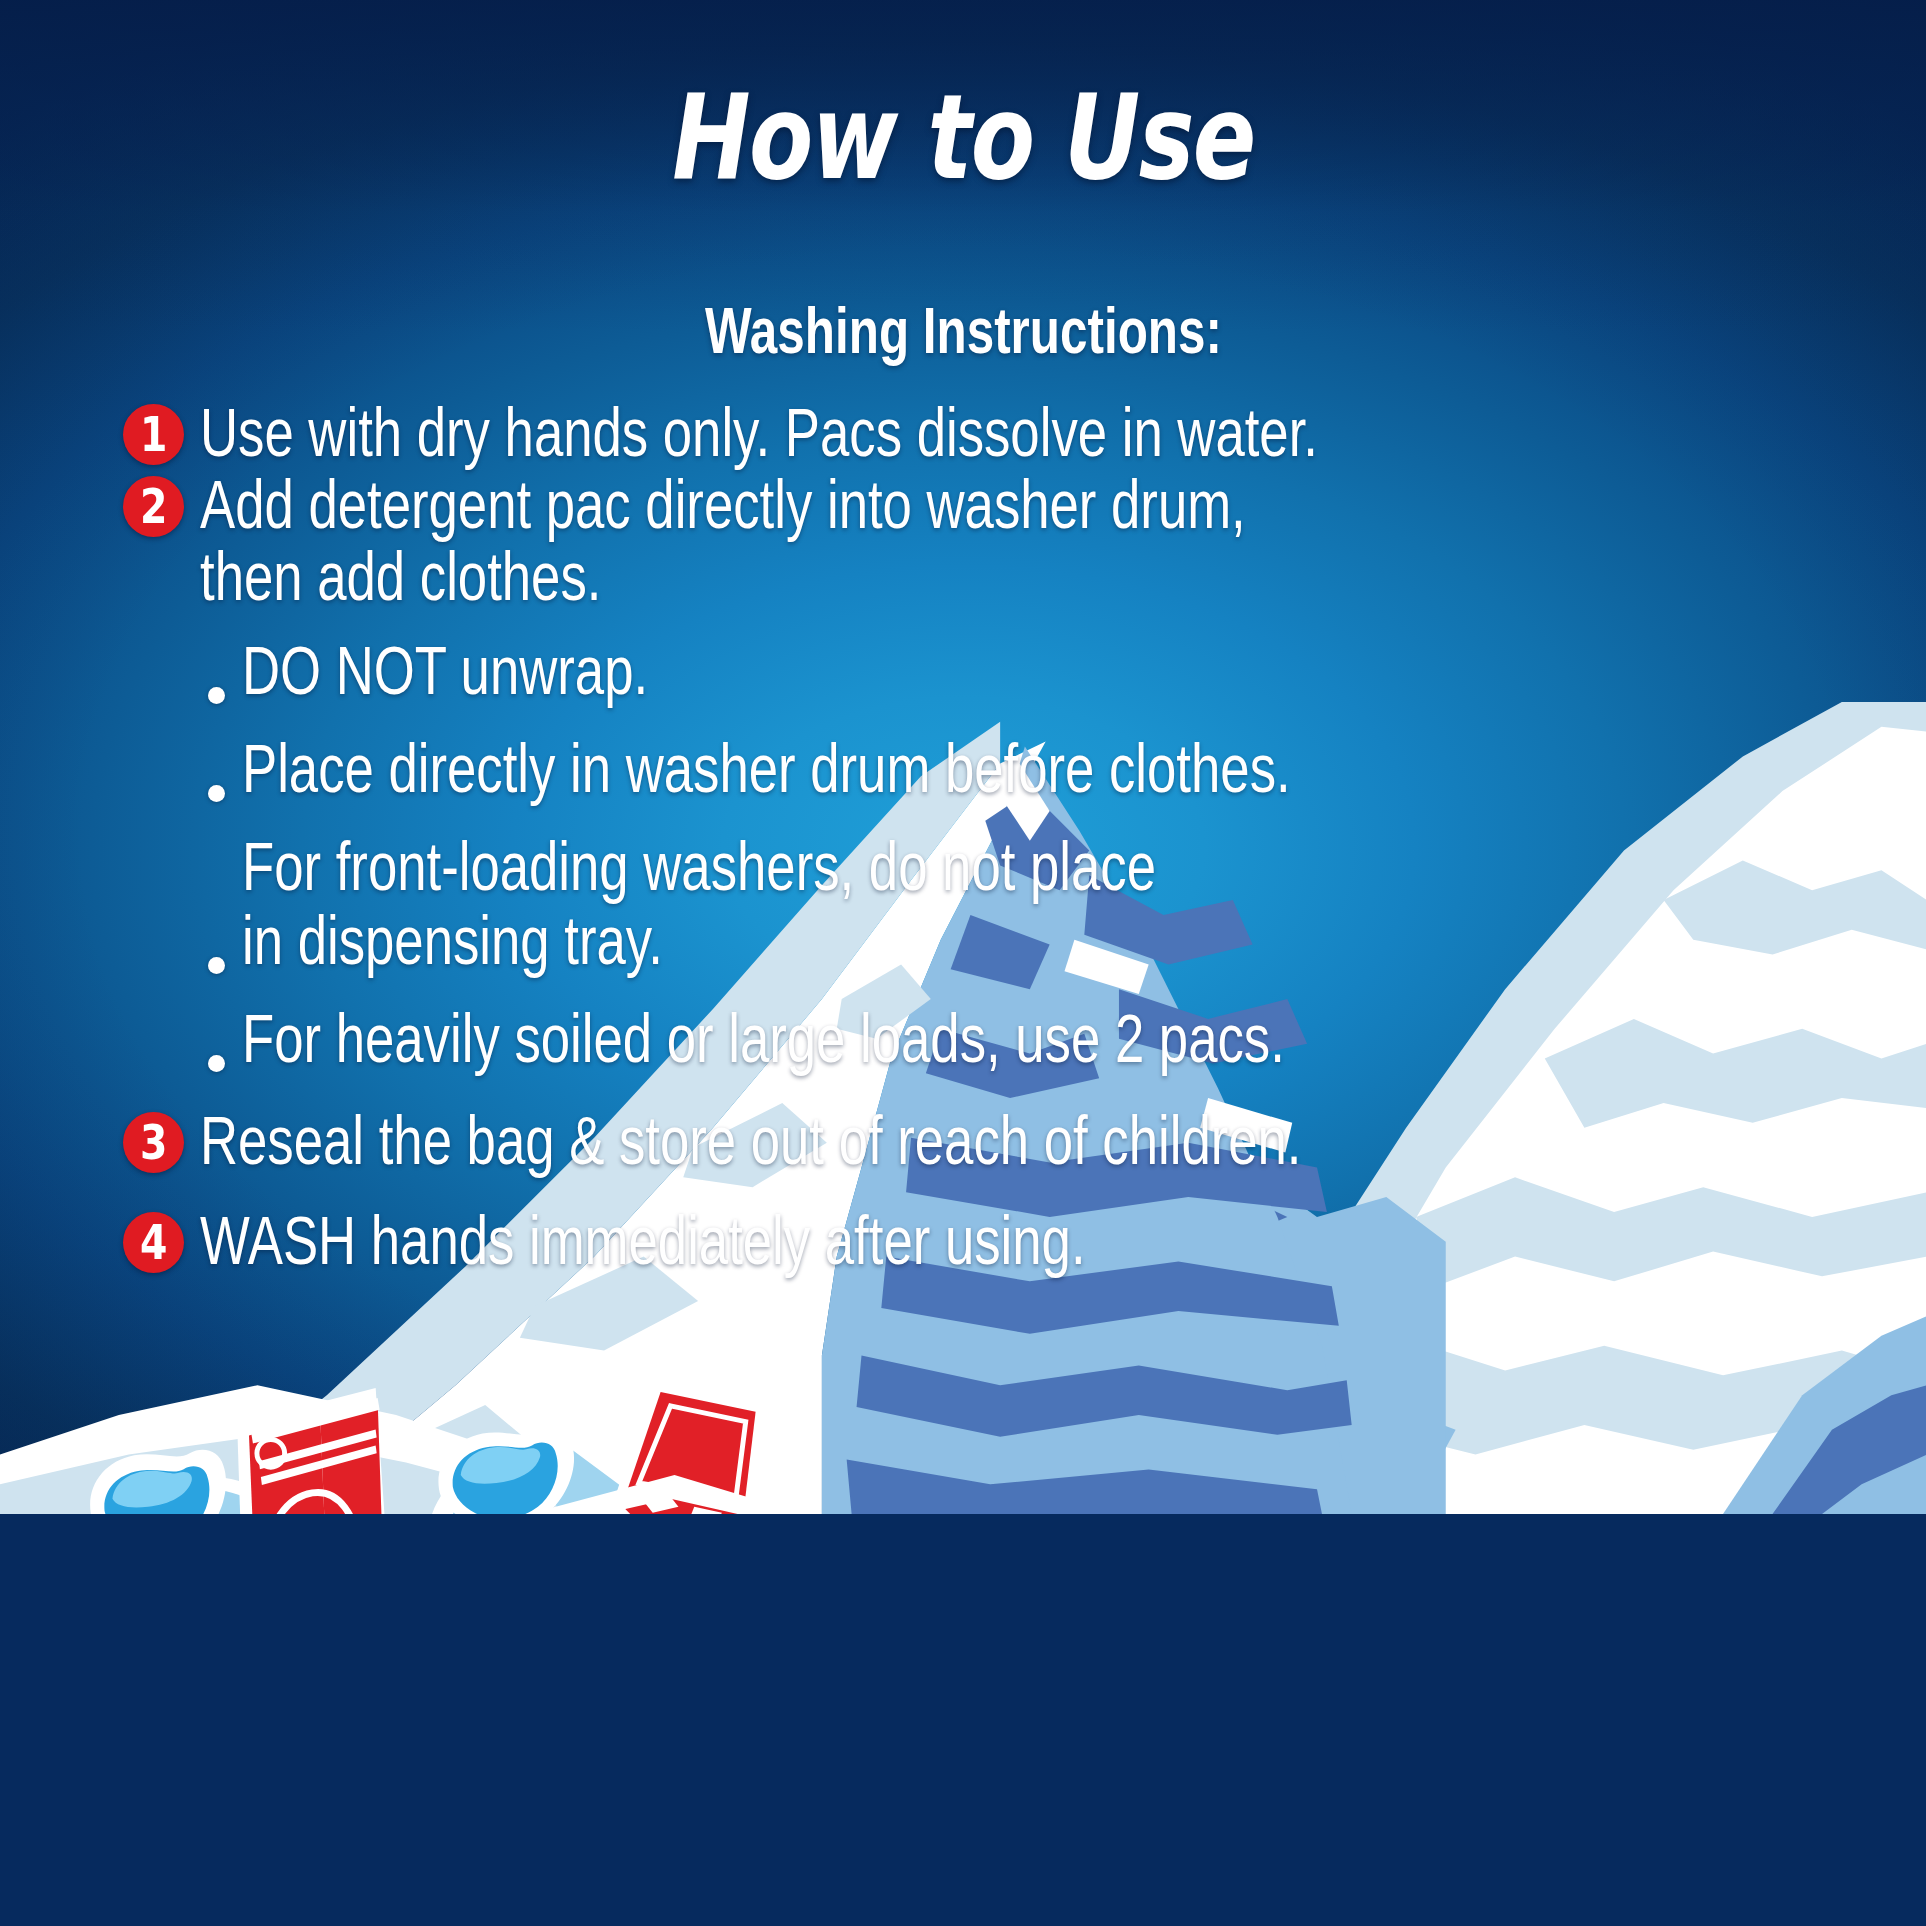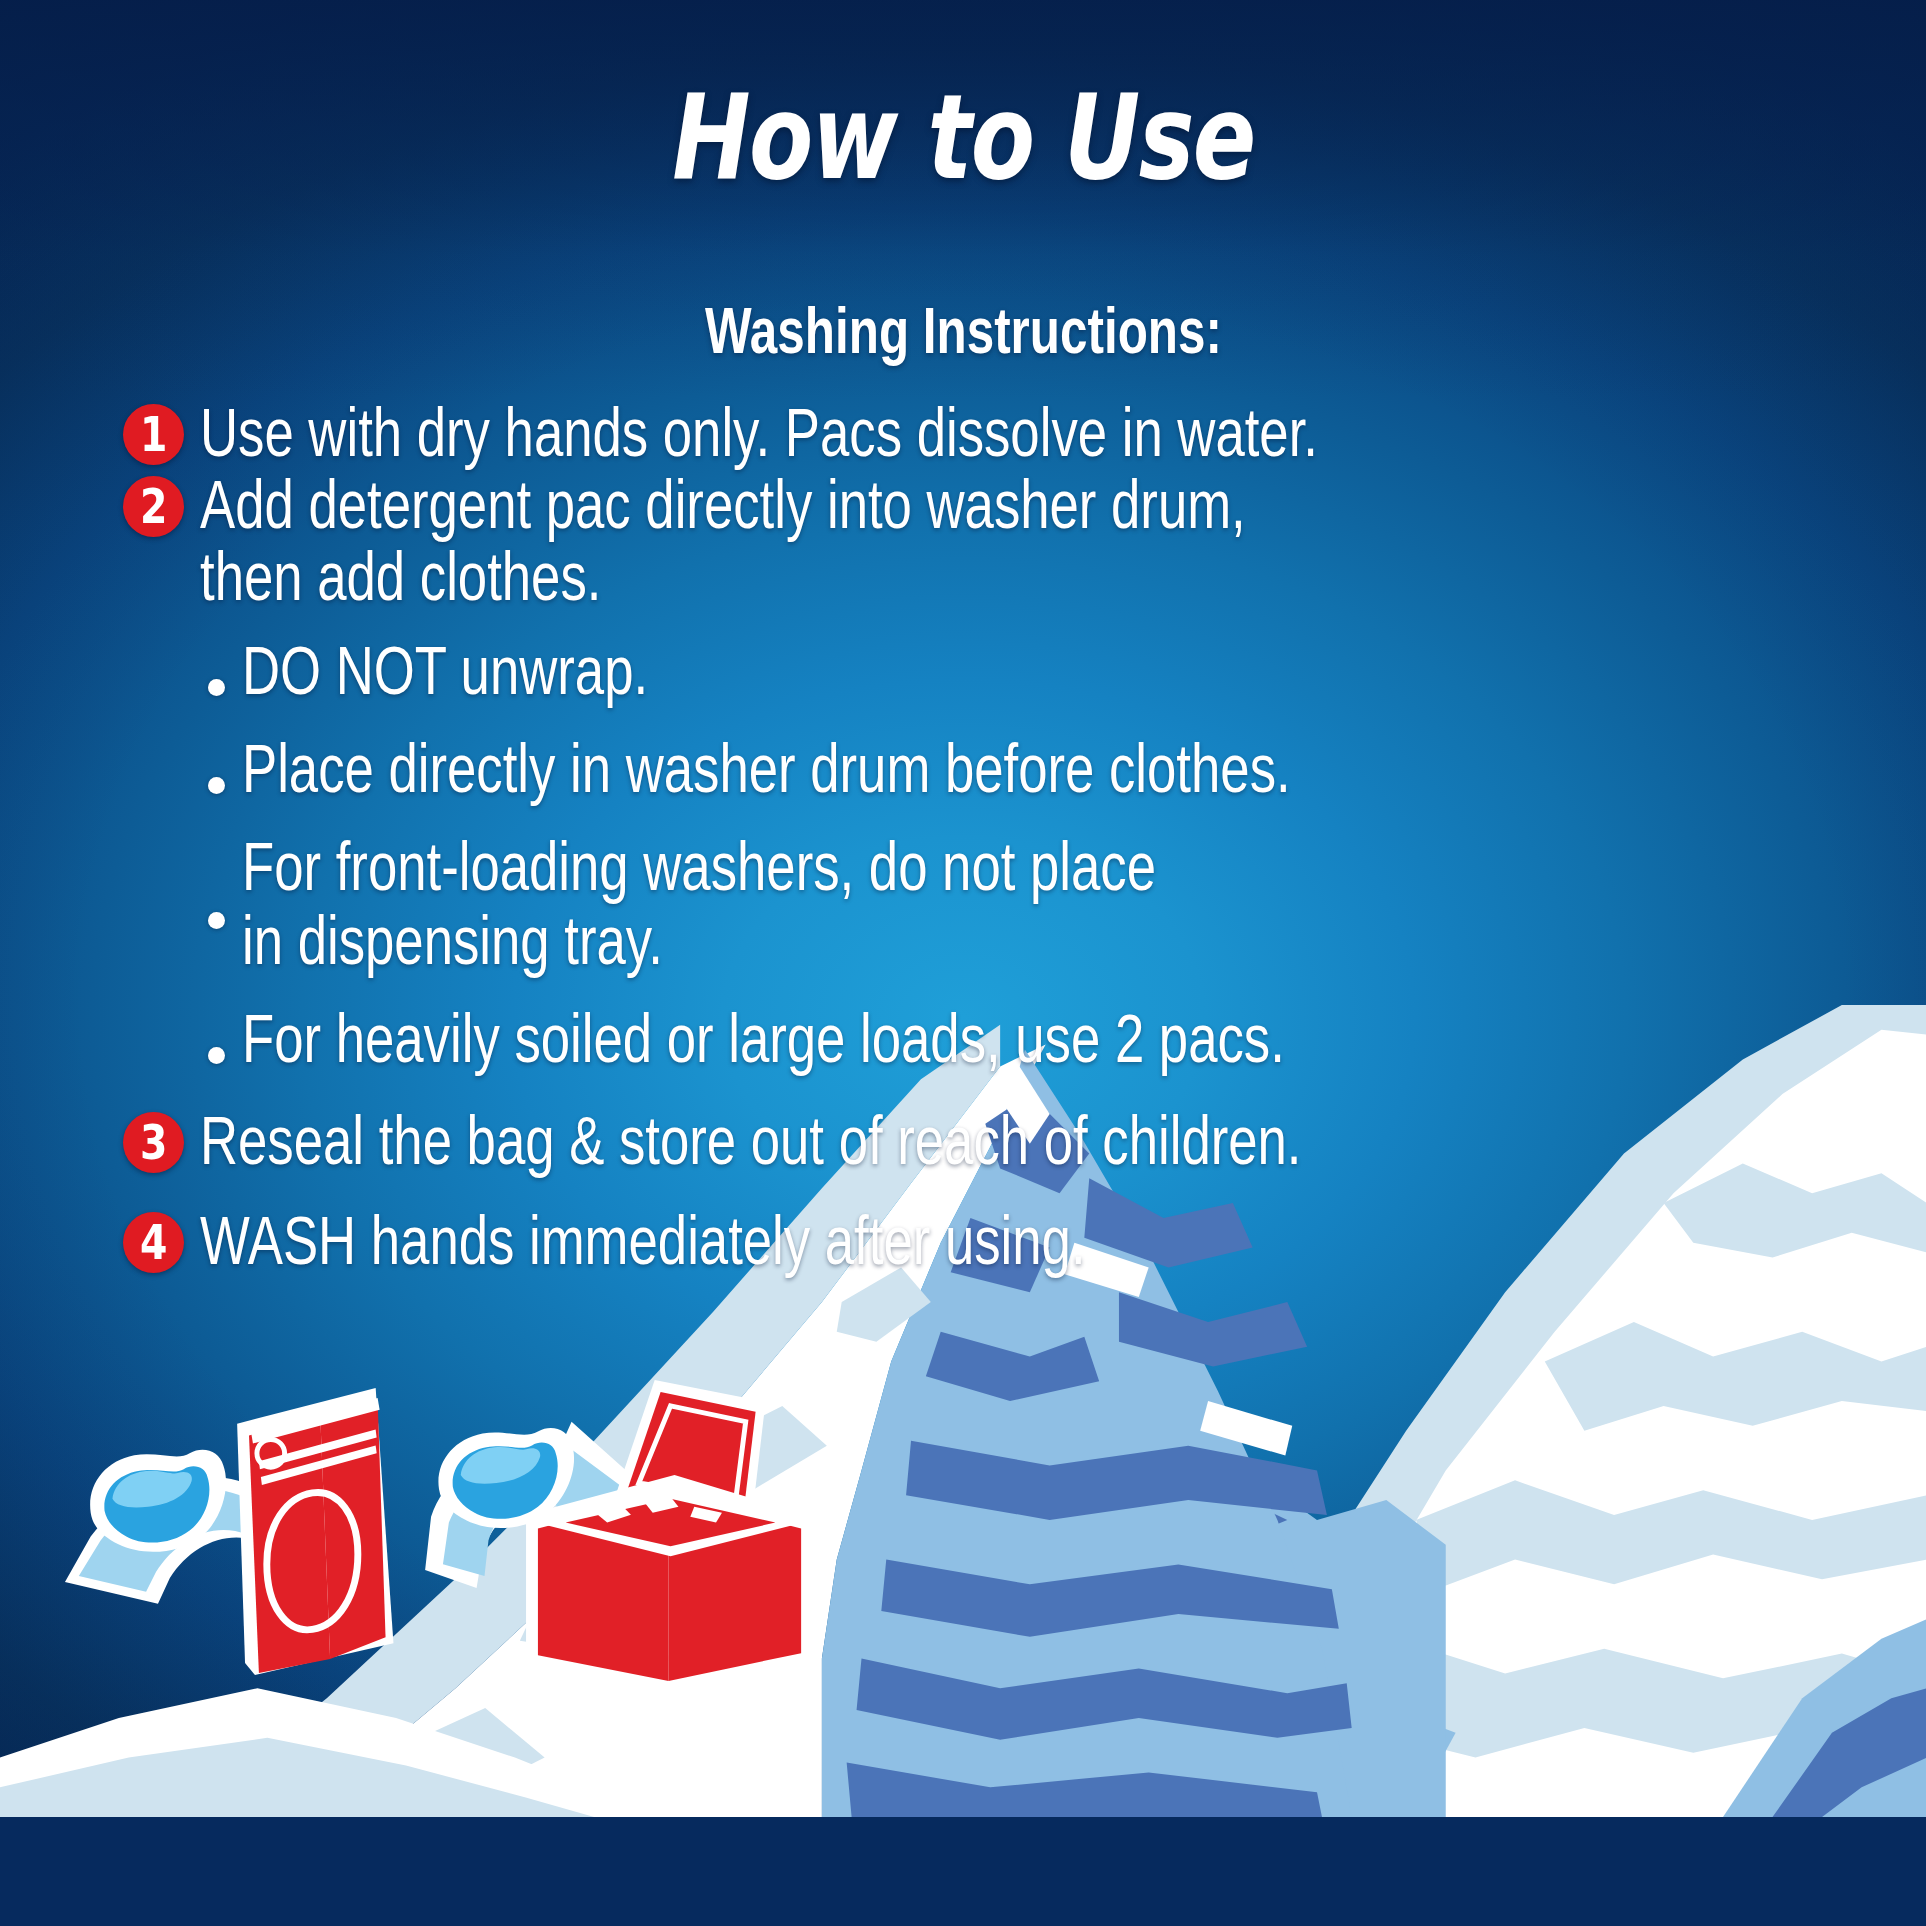--- a/index.html
+++ b/index.html
@@ -3,21 +3,21 @@
 <meta charset="utf-8">
 <style>
   html, body {
     margin: 0;
     padding: 0;
     background: #062a5e;
   }
   .stage {
     position: relative;
     width: 1927px;
-    height: 1817px;
+    height: 1514px;
     overflow: hidden;
     font-family: "Liberation Sans", sans-serif;
   }
 
   
   .bg-base {
     position: absolute;
     inset: 0;
     background: #0b3a76;
   }
@@ -146,21 +146,21 @@
   }
   .step-text .l2 { display: block; margin-top: 4px; }
 
   .bullets {
     position: relative;
     padding-left: 208px;
     margin-top: 26px;
   }
   .bullet-row {
     display: flex;
-    align-items: center;
+    align-items: flex-end;
     margin-bottom: 30px;
   }
   .bullet-dot {
     flex: 0 0 auto;
     width: 17px;
     height: 17px;
     border-radius: 50%;
     background: #ffffff;
     margin-top: 34px;
     margin-right: 17px;

